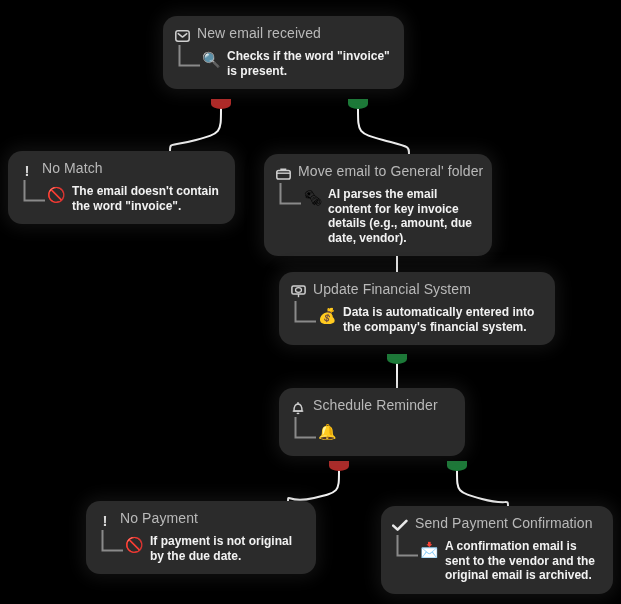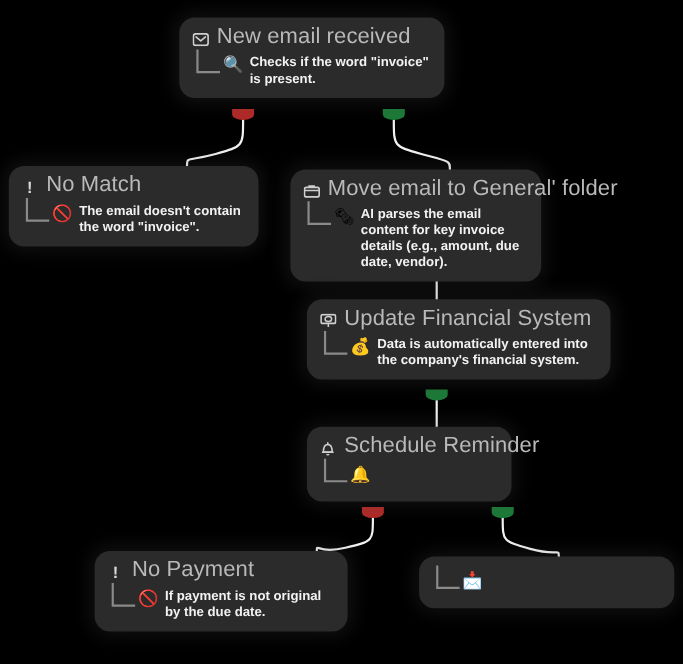--- a/index.html
+++ b/index.html
@@ -36,21 +36,21 @@
   }
   .head-icon {
     flex: 0 0 auto;
     width: 16px; height: 17px;
     display: flex; align-items: center; justify-content: center;
     margin-top: 2px;
   }
   .head-icon svg { display: block; }
   .node-title {
     color: #b9b9b9;
-    font-size: 20px;
+    font-size: 14px;
     line-height: 17px;
     letter-spacing: 0.1px;
     white-space: nowrap;
   }
   .node-body {
     display: flex;
     align-items: flex-start;
     padding-left: 2px;
   }
   .elbow {
@@ -216,22 +216,31 @@
         </div>
         <div class="node-body">
           <svg class="elbow" viewBox="0 0 24 28" width="24" height="28">
             <path d="M3.5 0 L3.5 20.5 L23 20.5" fill="none" stroke="#8a8a8a" stroke-width="2" stroke-linecap="square"></path>
           </svg>
           <span class="desc-emoji">🚫</span>
           <div class="desc-text">If payment is not original by the due date.</div>
         </div>
       </div>
       <div class="node" style="left: 381px; top: 506px; width: 232px;">
+        <div class="node-head">
+          <span class="head-icon">
+            <svg width="16" height="13" viewBox="0 0 16 13">
+              <path d="M1.2 6.6 L5.6 10.6 L14.4 1.9" fill="none" stroke="#e8e8e8" stroke-width="2.6" stroke-linecap="round" stroke-linejoin="round"></path>
+            </svg>
+          </span>
+          <div class="node-title">Send Payment Confirmation</div>
+        </div>
         <div class="node-body">
           <svg class="elbow" viewBox="0 0 24 28" width="24" height="28">
             <path d="M3.5 0 L3.5 20.5 L23 20.5" fill="none" stroke="#8a8a8a" stroke-width="2" stroke-linecap="square"></path>
           </svg>
           <span class="desc-emoji">📩</span>
+          <div class="desc-text">A confirmation email is sent to the vendor and the original email is archived.</div>
         </div>
       </div>
     </div>
 
 </div>
 
 </body></html>

